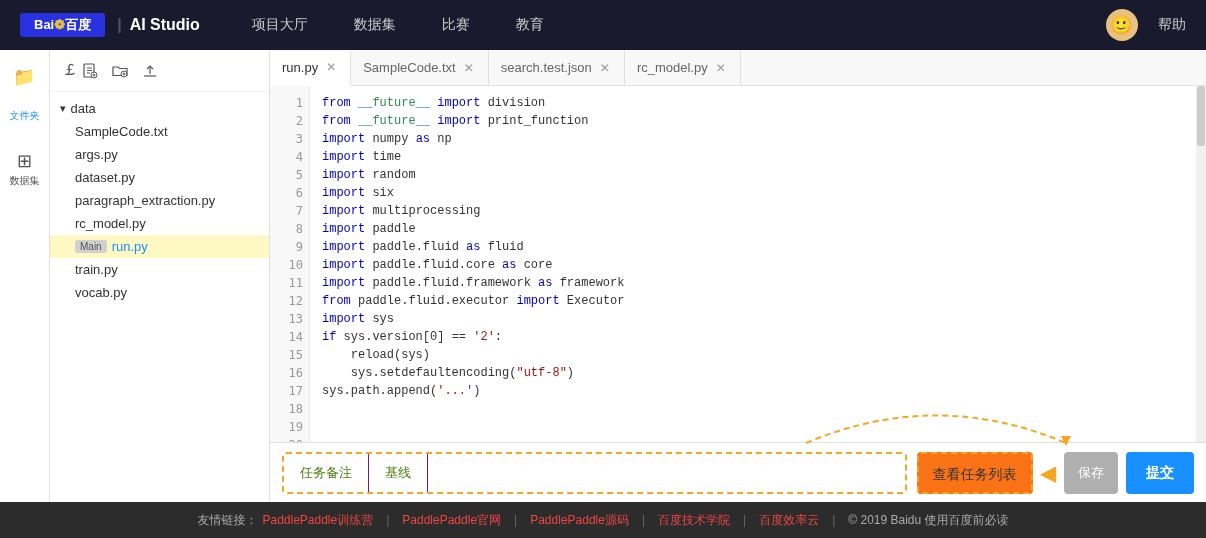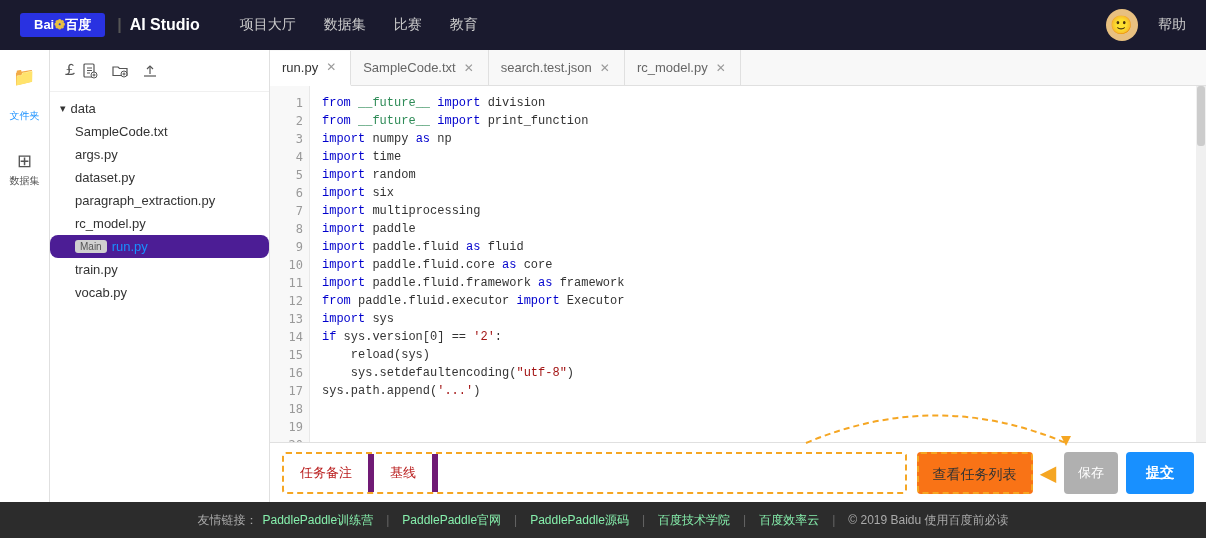--- a/index.html
+++ b/index.html
@@ -32,21 +32,22 @@
       font-weight: bold;
     }
     .nav-logo .separator {
       color: #555;
       margin: 0 8px;
     }
     .nav-menu {
       display: flex;
       flex: 1;
       align-items: center;
-      gap: 28px;
+      gap: 46px;
+      margin-left: 12px;
     }
     .nav-item {
       color: #ccc;
       cursor: pointer;
       font-size: 14px;
       padding: 5px 0;
     }
     .nav-right {
       display: flex;
       align-items: center;
@@ -133,21 +134,21 @@
     }
     .file-folder .folder-arrow { margin-right: 5px; font-size: 11px; }
     .file-item {
       display: flex;
       align-items: center;
       padding: 4px 10px 4px 25px;
       cursor: pointer;
       font-size: 13px;
       color: #333;
     }
-    .file-item.active { background: #4c1d95; border-radius: 8px; }
+    .file-item.active { background: #fef9c3; }
     .file-badge {
       background: #e0e0e0;
       color: #555;
       font-size: 10px;
       padding: 1px 5px;
       border-radius: 3px;
       margin-right: 5px;
     }
     .file-badge.main { background: #d0d0d0; }
 
@@ -262,23 +263,23 @@
       border: 2px dashed #f5a623;
       border-radius: 4px;
       overflow: hidden;
       height: 42px;
     }
     .task-tab {
       padding: 0 16px;
       display: flex;
       align-items: center;
       font-size: 13px;
-      color: #b91c1c;
-      cursor: pointer;
-      border-right: 6px solid #701a75;
+      color: #4d7c0f;
+      cursor: pointer;
+      border-right: 1px solid #701a75;
       text-align: center;
     }
     .task-input {
       flex: 1;
       border: none;
       outline: none;
       padding: 0 10px;
       font-size: 13px;
     }
     .task-right {
@@ -330,21 +331,21 @@
       background: #2c2c2c;
       color: #aaa;
       font-size: 12px;
       height: 36px;
       display: flex;
       align-items: center;
       justify-content: center;
       gap: 5px;
       flex-shrink: 0;
     }
-    .footer a { color: #86efac; text-decoration: none; cursor: pointer; }
+    .footer a { color: #ef4444; text-decoration: none; cursor: pointer; }
     .footer-sep { color: #666; margin: 0 8px; }
   </style>
 </head>
 <body>
 
 <div class="top-nav">
   <div class="nav-logo">
     <span class="baidu-logo">Bai<span style="color:#e8c040">❁</span>百度</span>
     <span class="separator">|</span>
     <span>AI Studio</span>

